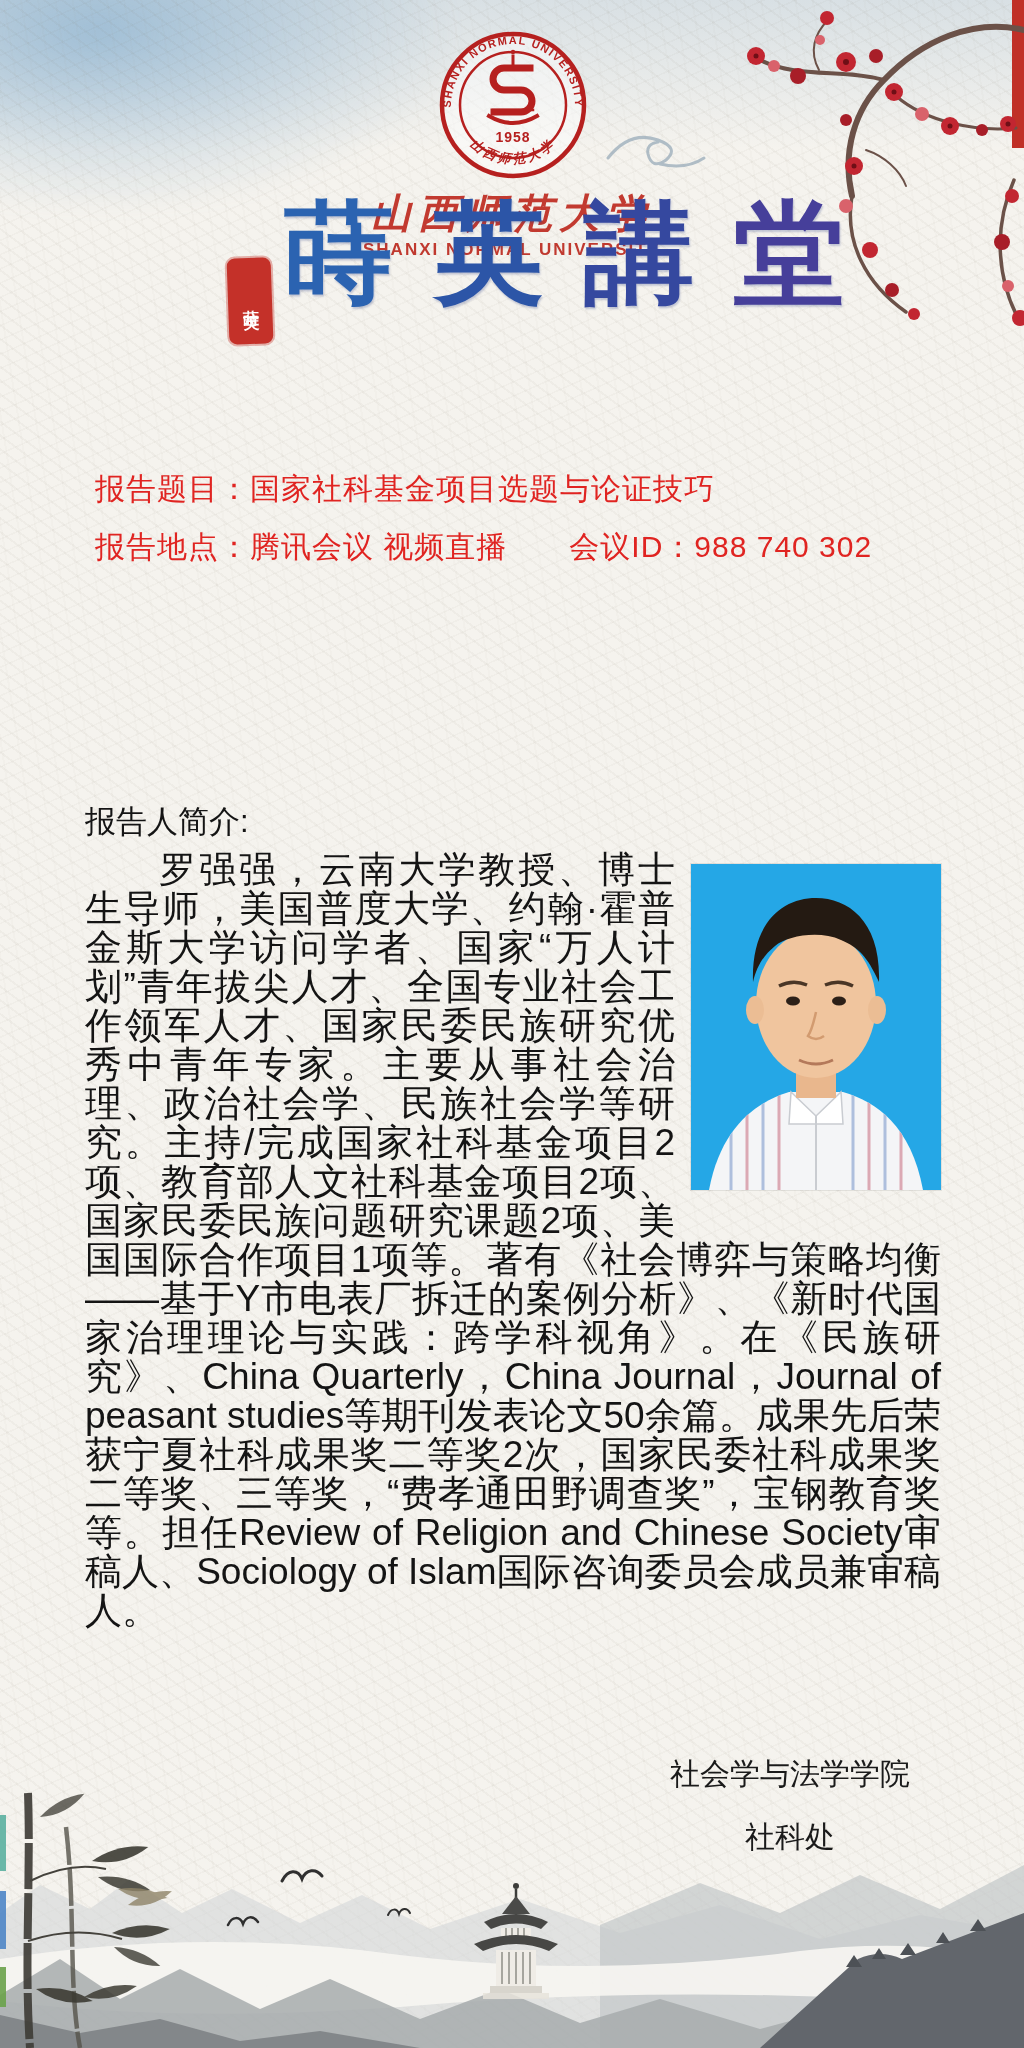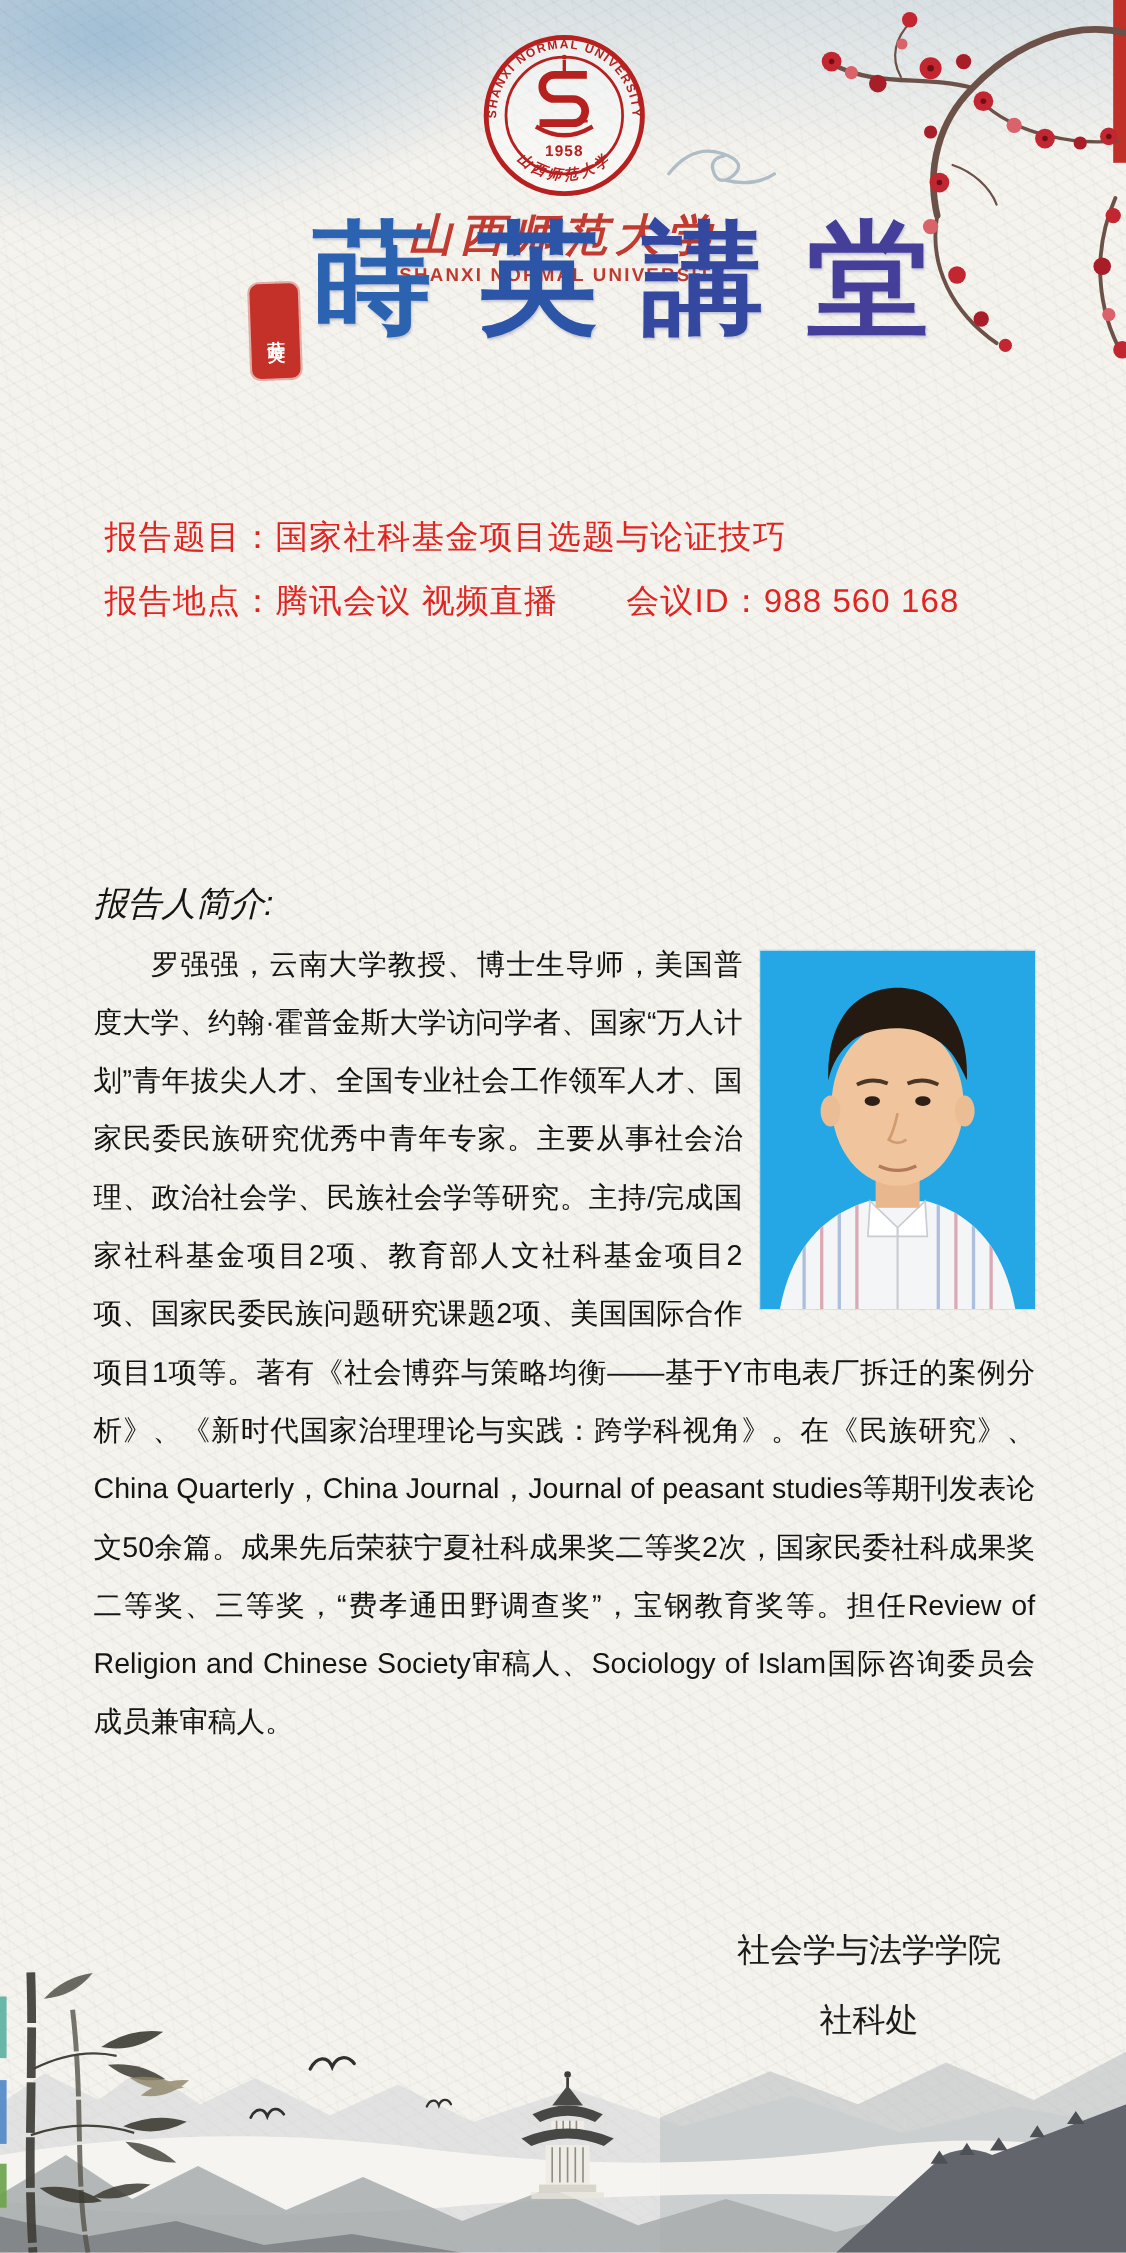--- a/index.html
+++ b/index.html
@@ -57,27 +57,27 @@
   }
   .t1{color:#2b63b1;}.t2{color:#2c55a7;}.t3{color:#35489f;}.t4{color:#463f9a;}
   .details{
     position:absolute;left:95px;top:460px;width:880px;z-index:3;
     color:#e02421;font-weight:normal;font-size:30px;
   }
   .details .dline{height:58px;line-height:58px;letter-spacing:1px;}
   .bio{
     position:absolute;left:85px;top:793px;width:856px;z-index:3;color:#141414;
   }
-  .bio-heading{font-size:31px;line-height:57px;font-style:italic;}
+  .bio-heading{font-size:31px;line-height:57px;}
   .bio-photo{
     float:right;width:250px;height:326px;margin:14px 0 14px 16px;
     box-shadow:0 0 0 1px rgba(0,0,0,.08);
   }
   .bio-text{
-    font-size:26px;line-height:53px;text-indent:2em;text-align:justify;margin:0;
+    font-size:37px;line-height:39px;text-indent:2em;text-align:justify;margin:0;
   }
   .signoff{
     position:absolute;left:560px;top:1742px;width:460px;z-index:5;
     text-align:center;font-size:30px;color:#1a1a1a;
   }
   .signoff .sline{height:63px;line-height:63px;text-align:center;}
   .landscape{position:absolute;left:0;bottom:0;z-index:4;}
 </style>
 </head>
 <body>
@@ -168,21 +168,21 @@
 
 <div class="lecture-title">
   <span class="tc t1">蒔</span>
   <span class="tc t2">英</span>
   <span class="tc t3">講</span>
   <span class="tc t4">堂</span>
 </div>
 
 <div class="details">
   <div class="dline">报告题目：国家社科基金项目选题与论证技巧</div>
-  <div class="dline">报告地点：腾讯会议 视频直播　　会议ID：988 560 168</div>
+  <div class="dline">报告地点：腾讯会议 视频直播　　会议ID：988 740 302</div>
 </div>
 
 <div class="bio">
   <div class="bio-heading">报告人简介:</div>
 
   <svg class="bio-photo" width="250" height="326" viewBox="0 0 250 326">
     <rect width="250" height="326" fill="#25a7e6"></rect>
     <defs>
       <clipPath id="shirtClip">
         <path d="M18 326 C30 262 66 238 98 228 L152 228 C186 238 220 262 232 326 Z"></path>

